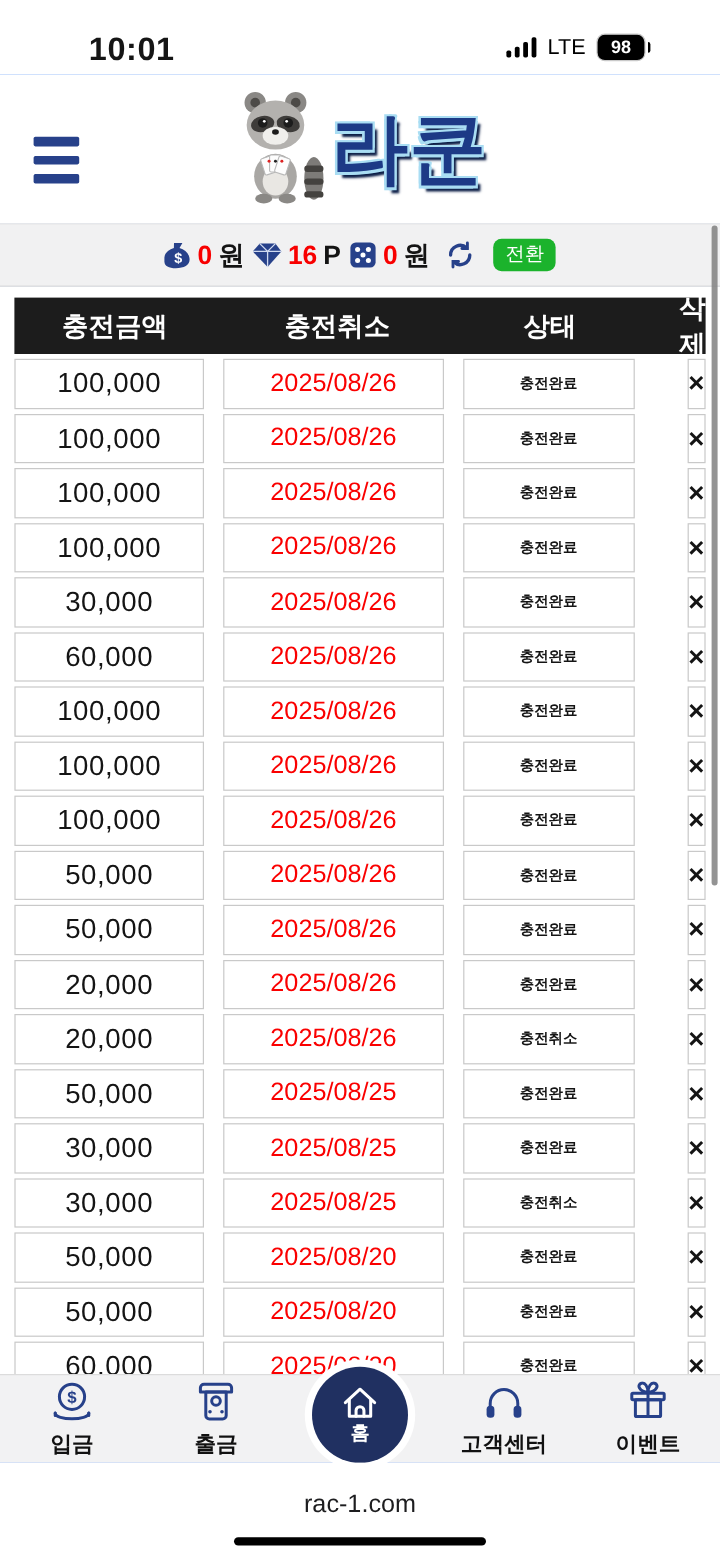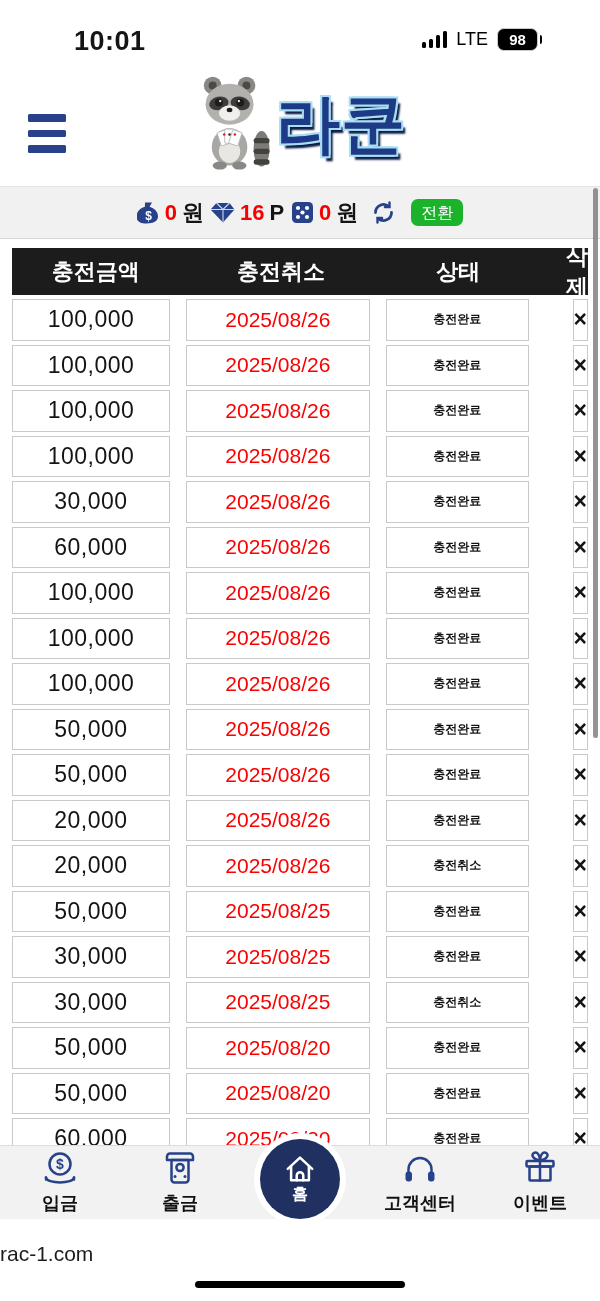--- a/index.html
+++ b/index.html
@@ -56,21 +56,21 @@
   
   .bottom-nav { position:absolute; left:0; top:1145px; width:600px; height:74px;
     background:#f2f2f3; border-top:1px solid #dcdcdc; display:flex; z-index:10; }
   .nav-item { flex:1; display:flex; flex-direction:column; align-items:center; justify-content:center; gap:3px; cursor:pointer; }
   .nav-label { font-size:18px; font-weight:600; color:#111; }
   .home-notch { position:absolute; left:254px; top:-13px; width:92px; height:92px; background:#fff; border-radius:50%; z-index:11; }
   .home-btn { position:absolute; left:260px; top:-7px; width:80px; height:80px; background:#203061; border-radius:50%;
     display:flex; flex-direction:column; align-items:center; justify-content:center; gap:1px; z-index:12; cursor:pointer; }
   .home-btn .nav-label { color:#fff; font-size:16px; }
   
-  .footer { position:absolute; left:0; top:1219px; width:600px; height:82px; background:#fff; z-index:10; text-align:left; }
+  .footer { position:absolute; left:0; top:1219px; width:600px; height:82px; background:#fff; z-index:10; text-align:center; }
   .footer-url { display:inline-block; margin-top:23px; font-size:21px; color:#1d1d1f; }
   .home-indicator { position:absolute; left:195px; top:62px; width:210px; height:7px; background:#000; border-radius:4px; }
 </style>
 </head>
 <body>
 
 <div class="page">
 
   <div class="status-bar">
     <span class="sb-time">10:01</span>

